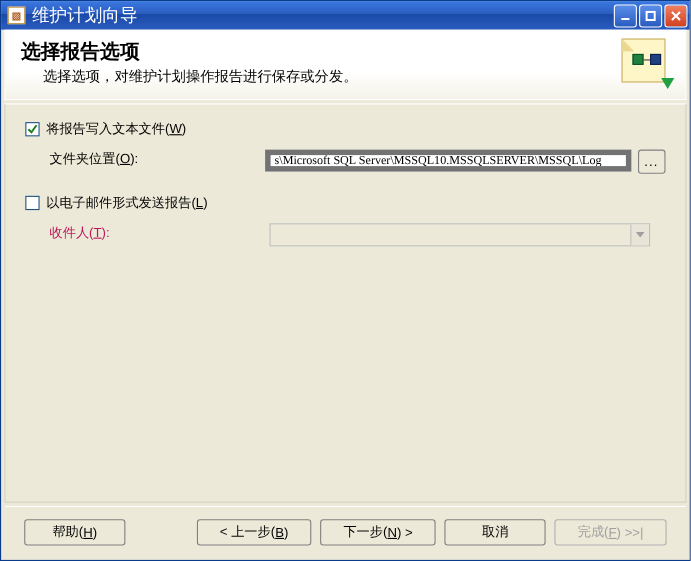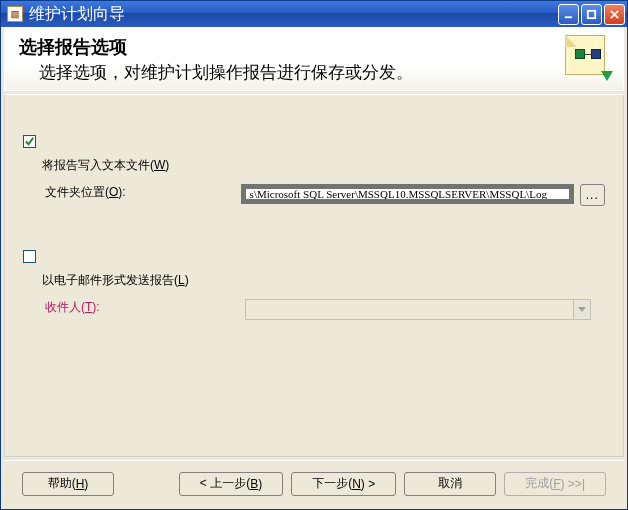--- a/index.html
+++ b/index.html
@@ -63,21 +63,21 @@
     position:relative;
   }
   .header-text-wrap { flex:1; }
   .header-title {
     font-weight:bold;
     font-size:18px;
     color:#000;
     margin-bottom:2px;
   }
   .header-subtitle {
-    font-size:17px;
+    font-size:13px;
     color:#000;
     padding-left:20px;
   }
   .header-graphic {
     width:52px; height:48px;
     position:absolute; right:10px; top:6px;
   }
   .header-graphic .sheet {
     position:absolute; left:4px; top:2px;
     width:40px; height:40px;
@@ -121,21 +121,21 @@
   .checkbox {
     width:13px; height:13px;
     border:1px solid #1c5180;
     background:#fff;
     margin-right:6px;
     display:flex; align-items:center; justify-content:center;
     cursor:pointer;
   }
   .checkbox.checked svg { display:block; }
   .checkbox svg { width:11px; height:11px; stroke:#208020; stroke-width:2; fill:none; display:none; }
-  .checkbox-label { cursor:pointer;margin-top:48px; }
+  .checkbox-label { cursor:pointer; }
   .subrow {
     display:flex; align-items:flex-start;
     margin-left:22px;
     margin-top:10px;
     margin-bottom:18px;
   }
   .label { width:200px; }
   .label.disabled { color:#be185d; }
   .text-input {
     height:20px;

